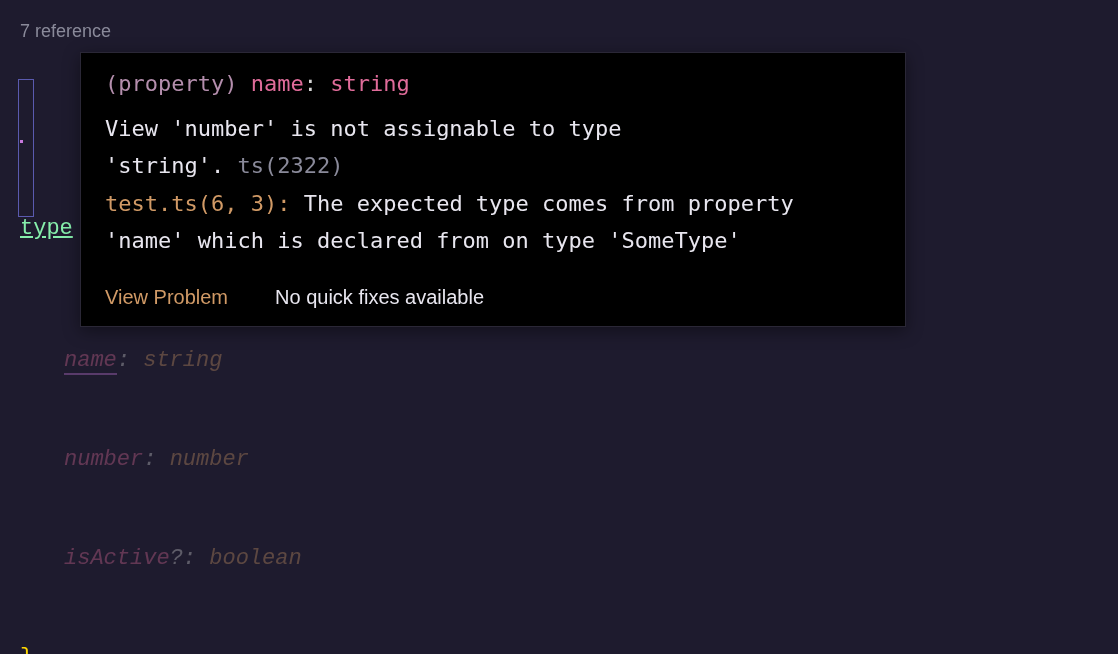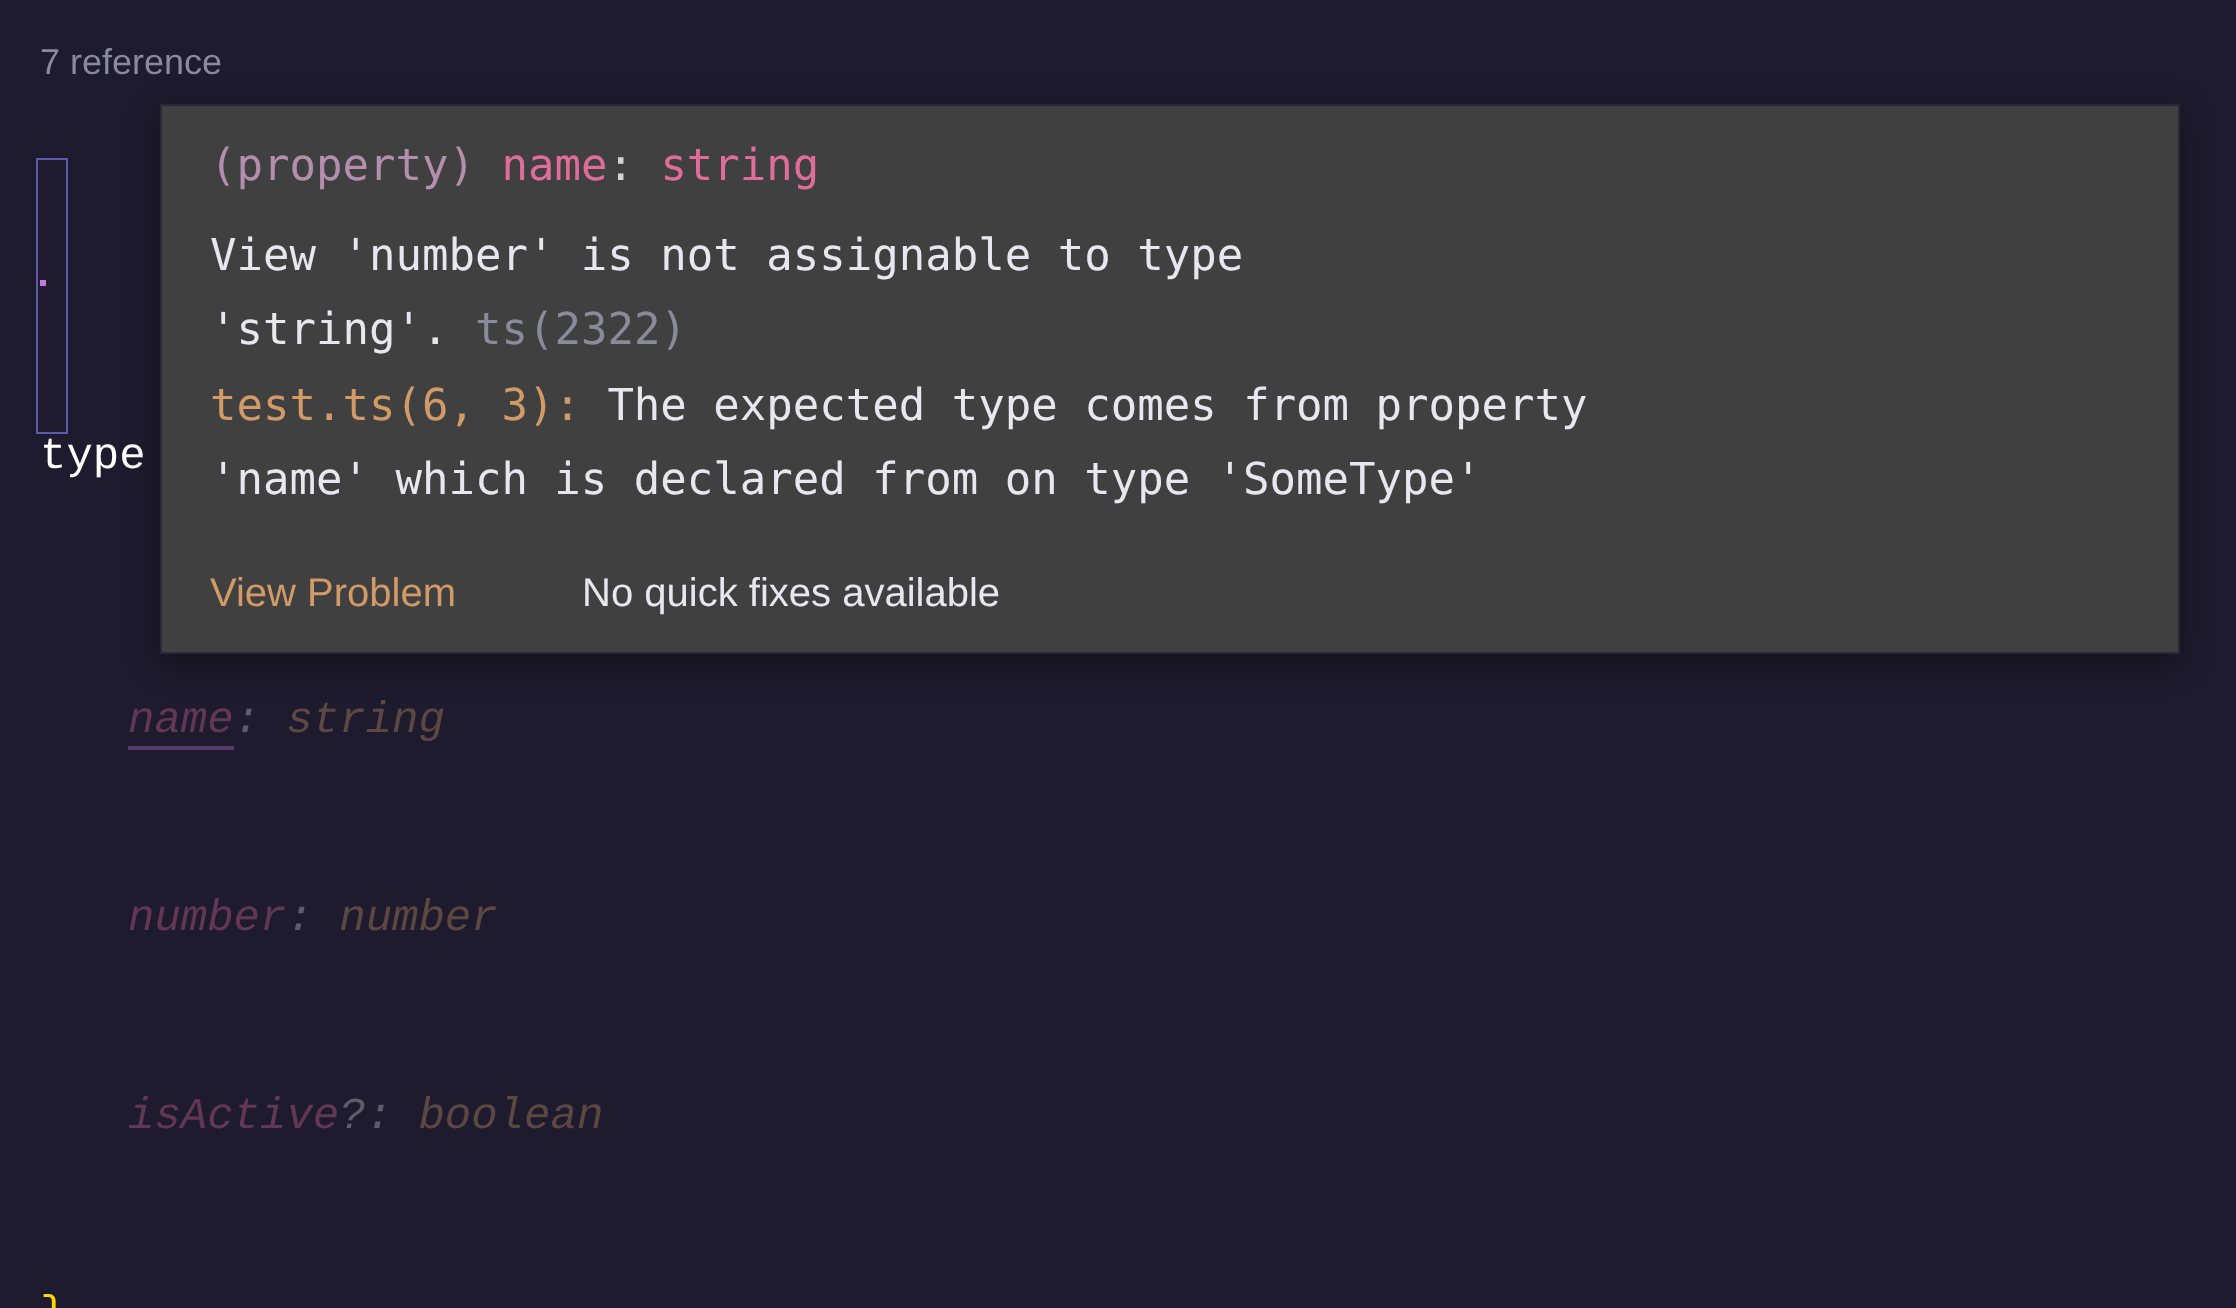--- a/index.html
+++ b/index.html
@@ -15,21 +15,21 @@
     position: relative;
     padding: 18px 20px;
   }
   .codelens {
     color: #8a8a9a;
     font-size: 18px;
     font-family: -apple-system, BlinkMacSystemFont, "Segoe UI", sans-serif;
     margin-bottom: 2px;
   }
   .code { white-space: pre; position: relative; }
-  .kw-type { color: #ffffff; }
+  .kw-type { color: #86efac; text-decoration: underline; }
   .typename { color: #4ec9b0; }
   .prop { color: #e06c9a; }
   .prim { color: #d19a66; }
   .punct { color: #d4d4d4; }
   .brace-y { color: #ffd700; }
   .dim { opacity: 0.35; font-style: italic; }
 
   .line { position: relative; padding-left: 0; }
   .indent { padding-left: 44px; }
   .underl2 {
@@ -41,22 +41,22 @@
     left: 20px;
     width: 3px;
     background: #c678dd;
   }
 
   
   .hover {
     position: absolute;
     left: 80px;
     top: 52px;
-    width: 1010px;
-    background: #404040;
+    width: 826px;
+    background: #000000;
     border: 1px solid #2a2736;
     box-shadow: 0 4px 16px rgba(0,0,0,0.4);
     z-index: 10;
     font-size: 22px;
   }
   .hover-sig {
     padding: 14px 24px 10px 24px;
     font-family: "SF Mono", Monaco, Menlo, Consolas, monospace;
   }
   .sig-kw { color: #b48ead; }
@@ -69,21 +69,21 @@
     font-family: "SF Mono", Monaco, Menlo, Consolas, monospace;
     line-height: 1.7;
   }
   .errcode { color: #8a8a9a; }
   .srcref { color: #d19a66; }
   .hover-footer {
     padding: 12px 24px 14px 24px;
     font-family: -apple-system, BlinkMacSystemFont, "Segoe UI", sans-serif;
     font-size: 20px;
     display: flex;
-    gap: 52px;
+    gap: 36px;
     align-items: center;
   }
   .vp-link { color: #d19a66; cursor: pointer; }
   .nqf { color: #e8e6ef; margin-left: 11px; }
 
   .sel-box {
     position: absolute;
     border: 1px solid #5a5aaf;
     pointer-events: none;
   }

